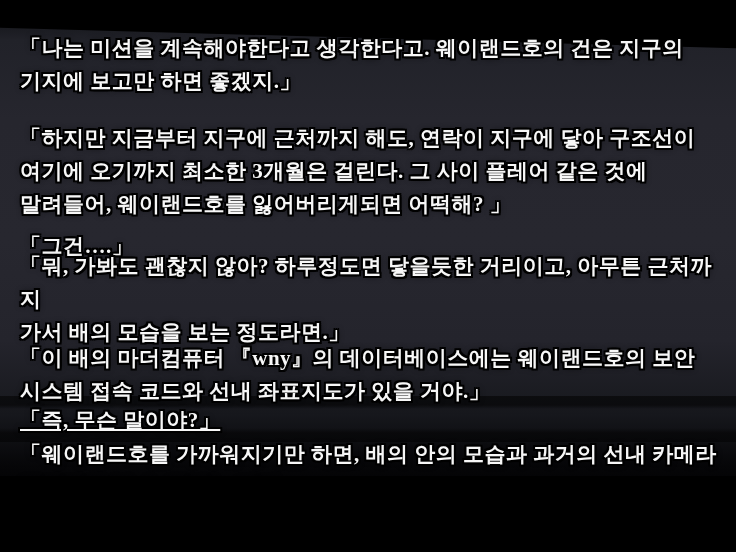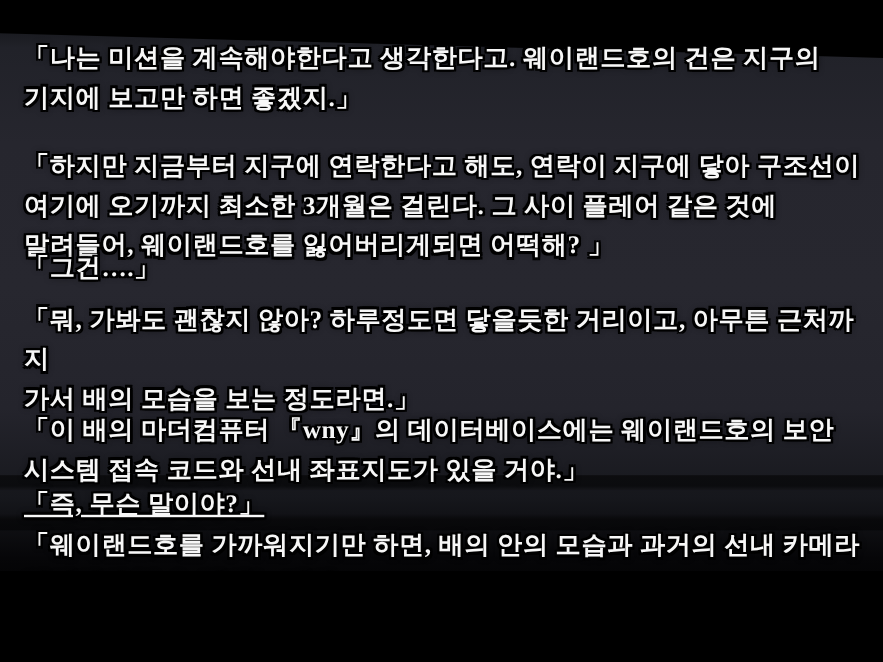--- a/index.html
+++ b/index.html
@@ -41,37 +41,37 @@
     white-space:pre-line;
     letter-spacing:0.5px;
     text-shadow:
       -2px 0 0 #000, 2px 0 0 #000, 0 -2px 0 #000, 0 2px 0 #000,
       -2px -2px 0 #000, 2px -2px 0 #000, -2px 2px 0 #000, 2px 2px 0 #000,
       -1px -1px 0 #000, 1px -1px 0 #000, -1px 1px 0 #000, 1px 1px 0 #000,
       0 0 6px rgba(0,0,0,0.9);
   }
   .para-1{top:32px;}
   .para-2{top:122px;}
-  .para-3{top:207px;}
+  .para-3{top:230px;}
   .para-4{top:250px;}
   .para-5{top:342px;font-family:Liberation Serif, serif;}
   .para-6{top:404px;text-decoration:underline;}
   .para-7{top:438px;}
 </style>
 </head>
 <body>
 
 <div class="screen">
   <div class="letterbox-top"></div>
   <div class="bg-stripes"></div>
 
   <div class="dialogue">
     <p class="para-1">「나는 미션을 계속해야한다고 생각한다고. 웨이랜드호의 건은 지구의
 기지에 보고만 하면 좋겠지.」</p>
-    <p class="para-2">「하지만 지금부터 지구에 연락한다고 해도, 연락이 지구에 닿아 구조선이
+    <p class="para-2">「하지만 지금부터 지구에 근처까지 해도, 연락이 지구에 닿아 구조선이
 여기에 오기까지 최소한 3개월은 걸린다. 그 사이 플레어 같은 것에
 말려들어, 웨이랜드호를 잃어버리게되면 어떡해? 」</p>
     <p class="para-3">「그건….」</p>
     <p class="para-4">「뭐, 가봐도 괜찮지 않아? 하루정도면 닿을듯한 거리이고, 아무튼 근처까지
 가서 배의 모습을 보는 정도라면.」</p>
     <p class="para-5">「이 배의 마더컴퓨터 『wny』의 데이터베이스에는 웨이랜드호의 보안
 시스템 접속 코드와 선내 좌표지도가 있을 거야.」</p>
     <p class="para-6">「즉, 무슨 말이야?」</p>
     <p class="para-7">「웨이랜드호를 가까워지기만 하면, 배의 안의 모습과 과거의 선내 카메라
 영상까지 볼 수 있다는 거지」</p>

